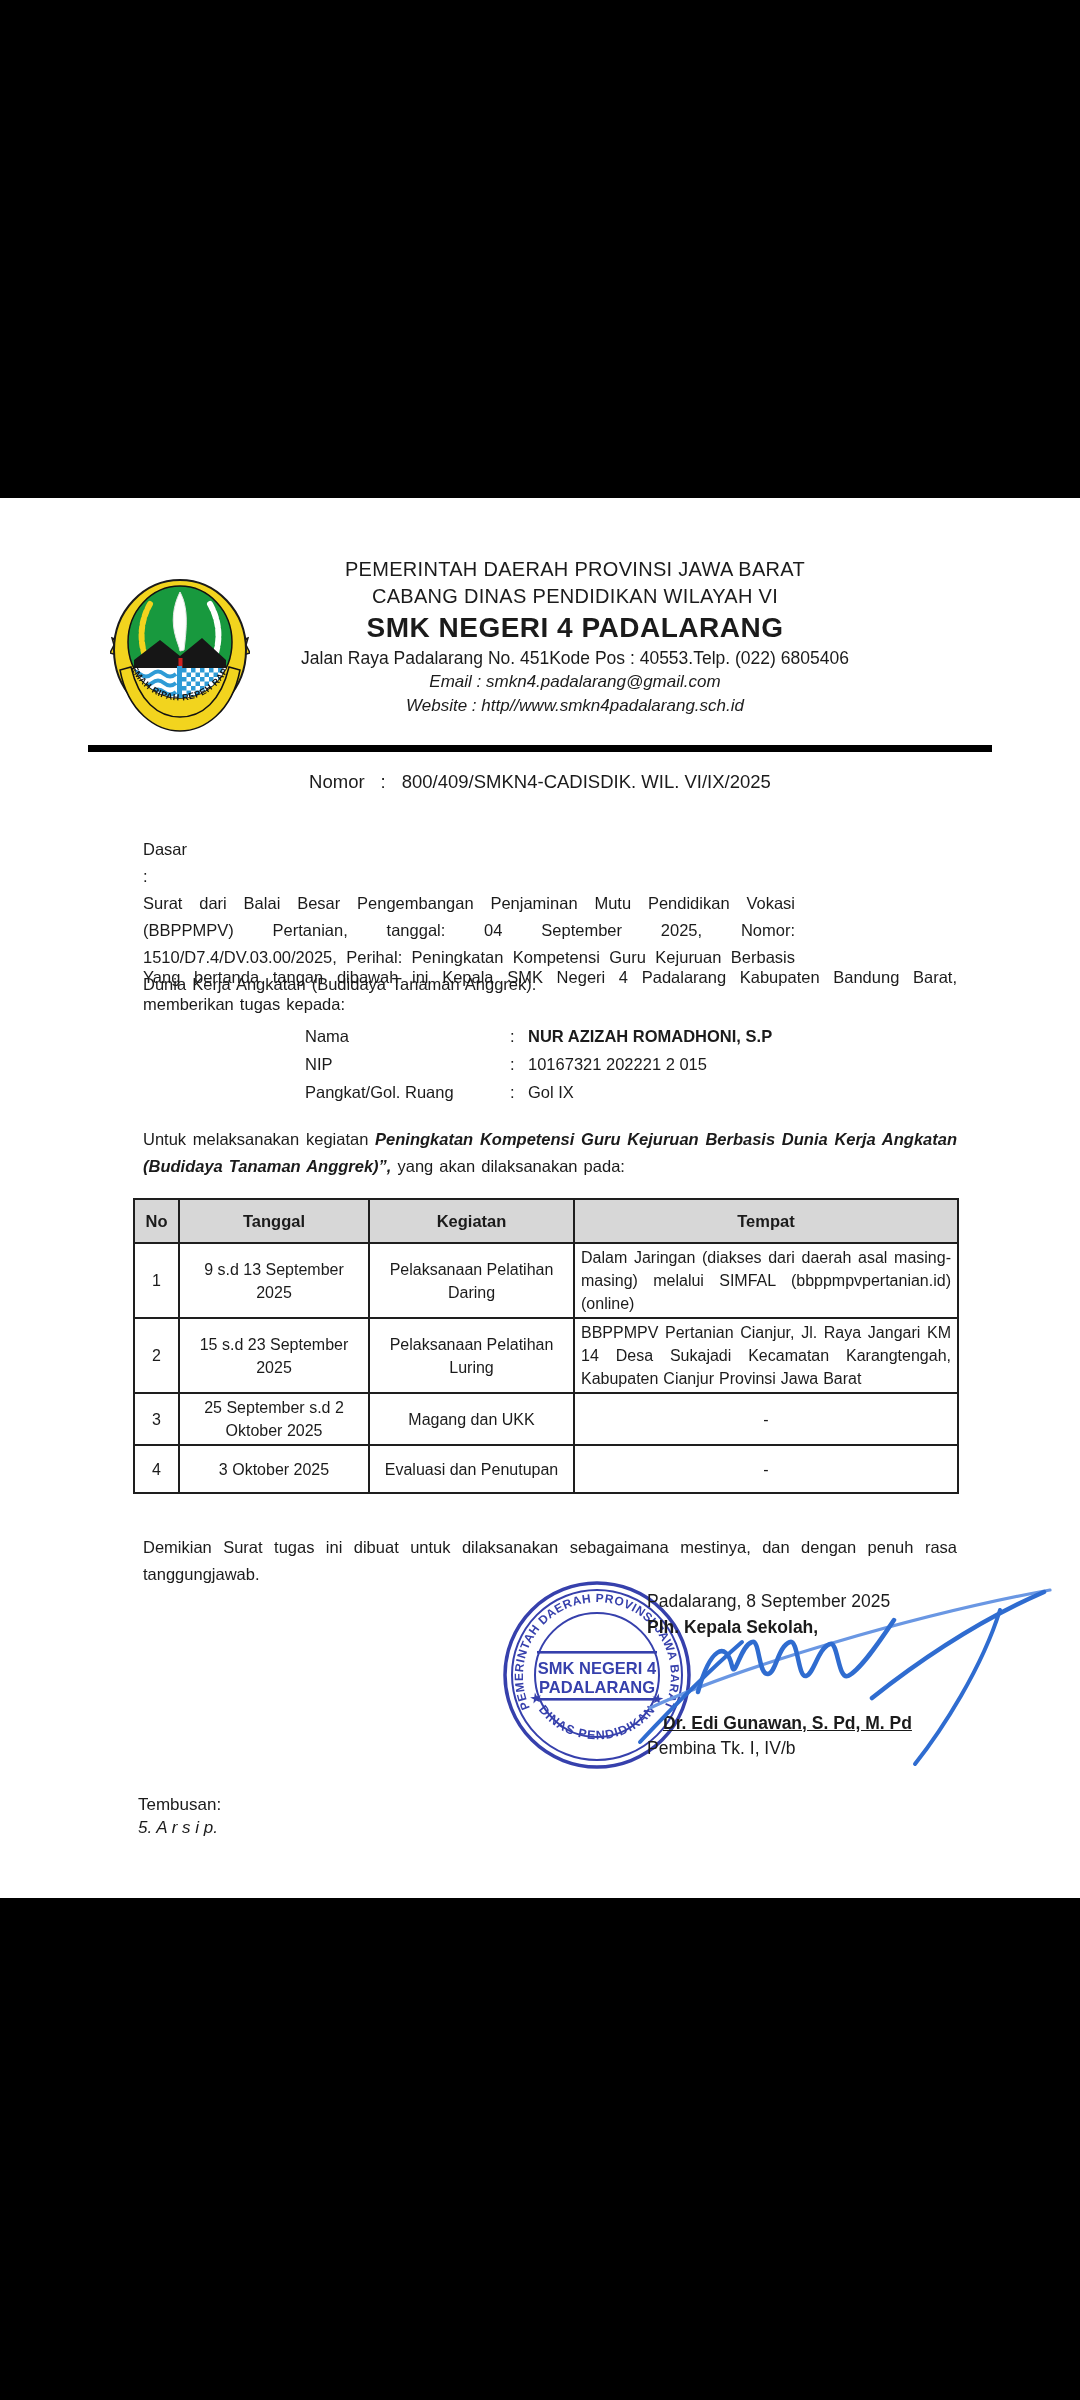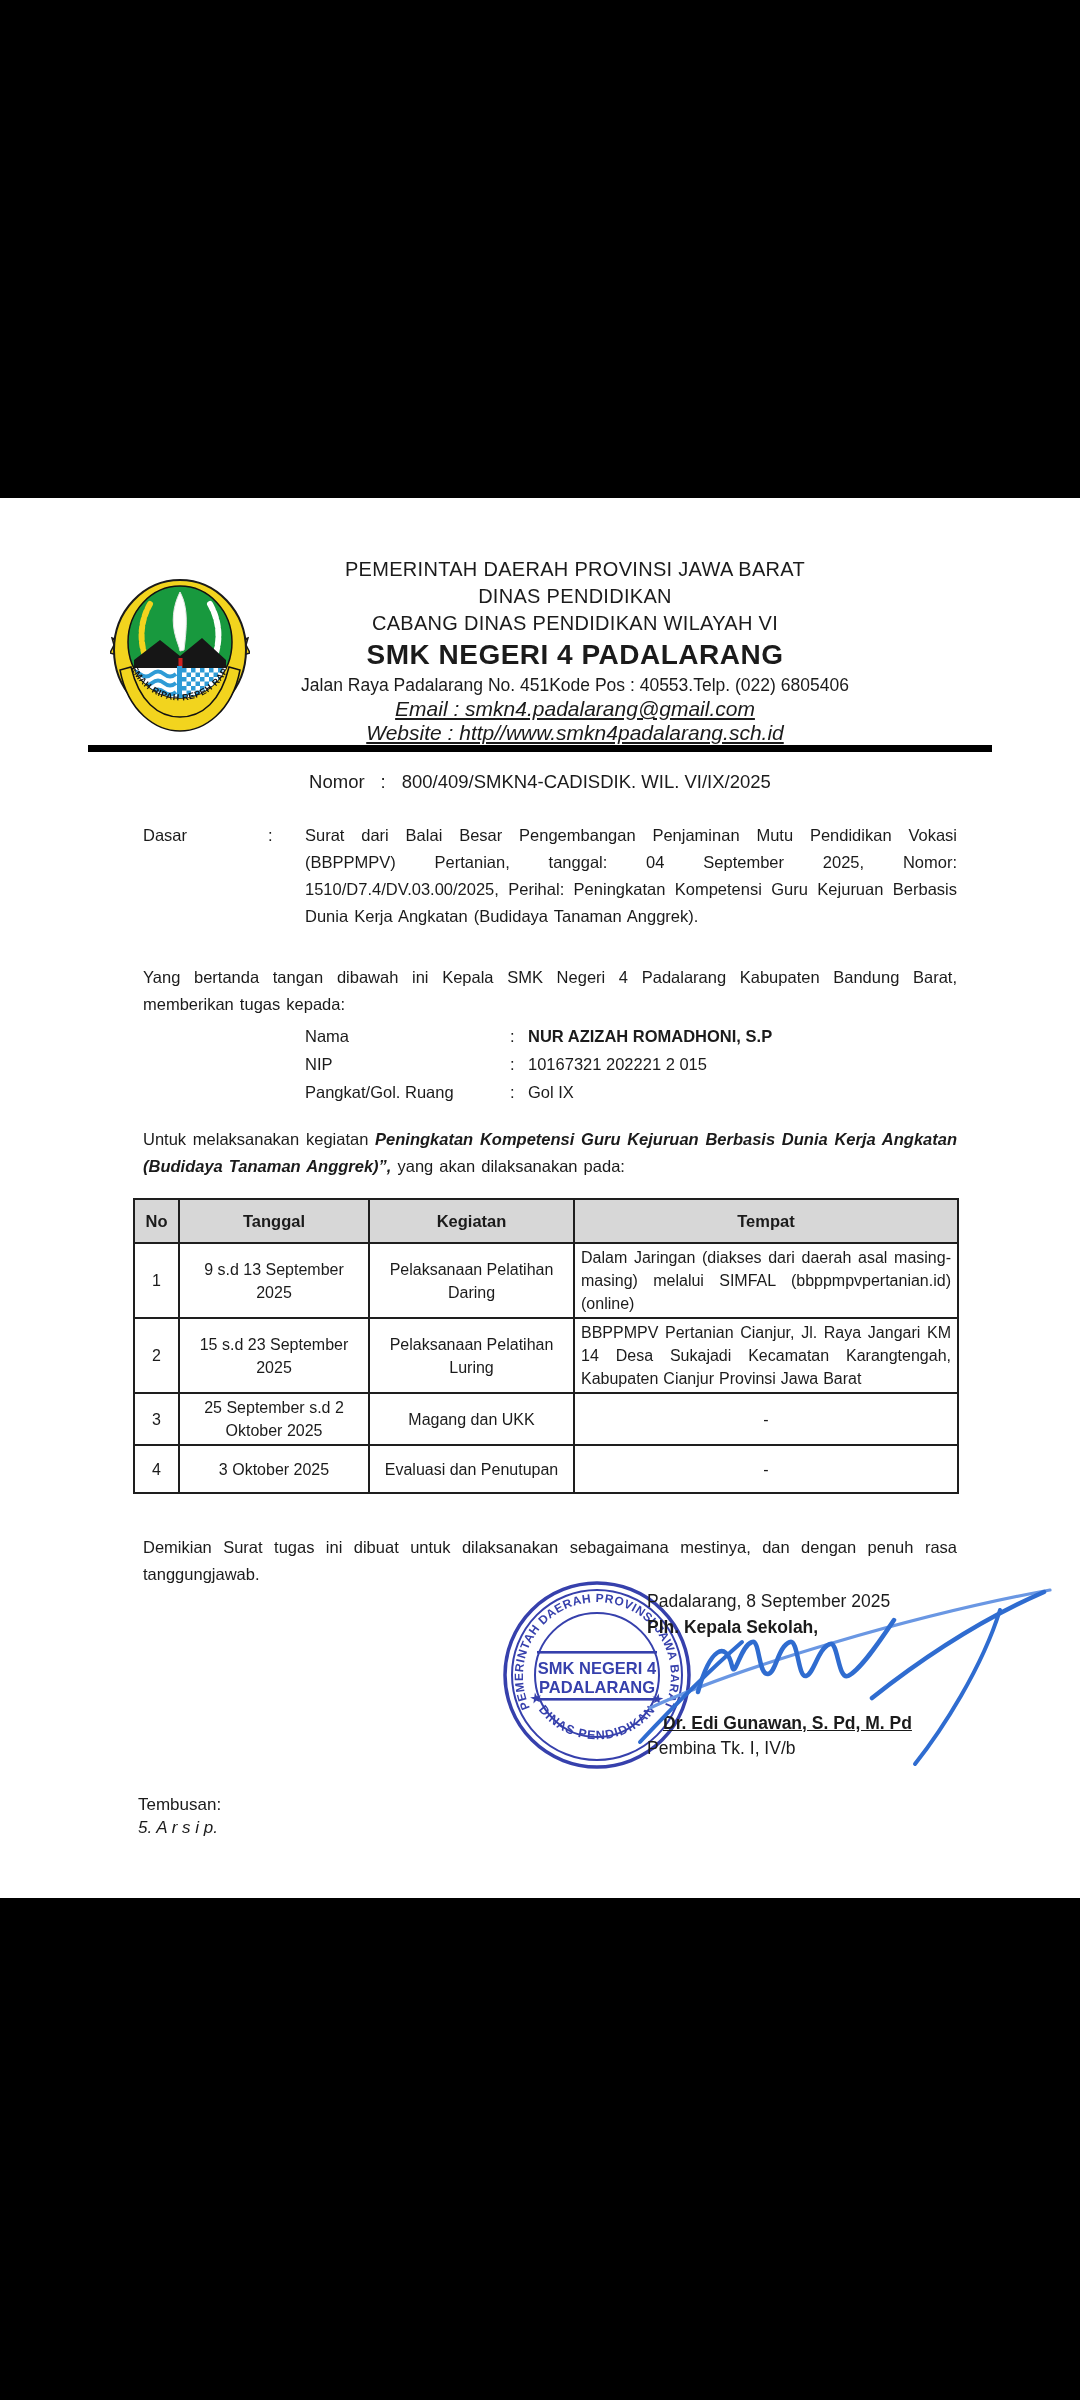--- a/index.html
+++ b/index.html
@@ -6,31 +6,31 @@
   #screen{position:relative;width:1080px;height:2400px;background:#000;overflow:hidden;
           font-family:"Liberation Sans",sans-serif;color:#1b1b1b;}
   .page{position:absolute;left:0;top:498px;width:1080px;height:1400px;background:#ffffff;}
   .abs{position:absolute;}
 
   
   .letterhead{left:150px;top:58px;width:850px;text-align:center;line-height:27px;z-index:2;}
   .lh-line{font-size:20px;letter-spacing:.3px;}
   .lh-school{font-size:28px;font-weight:bold;line-height:36px;letter-spacing:.5px;}
   .lh-addr{font-size:17.5px;line-height:24px;}
-  .lh-italic{font-size:21px;line-height:24px;font-style:italic;text-decoration:underline;}
+  .lh-italic{font-size:17px;line-height:24px;font-style:italic;}
   .head-rule{left:88px;top:247px;width:904px;height:7px;background:#000;}
 
   
   .title-block{left:0;top:264px;width:1080px;text-align:center;}
   .title-main{font-size:20.5px;font-weight:bold;text-decoration:underline;letter-spacing:1.5px;}
   .title-nomor{margin-top:9px;font-size:18.5px;display:flex;justify-content:center;gap:16px;}
 
   
   .para{font-size:16.5px;line-height:27px;text-align:justify;word-spacing:1.5px;}
-  .dasar{left:143px;top:324px;width:814px;display:flex;}
+  .dasar{left:143px;top:338px;width:814px;display:flex;flex-direction:column;}
   .dasar-label{width:125px;flex:none;font-size:16.5px;line-height:27px;}
   .dasar-colon{width:37px;flex:none;font-size:16.5px;line-height:27px;}
   .dasar-text{width:652px;flex:none;}
   .opening{left:143px;top:466px;width:814px;}
   .recipient{left:305px;top:524px;font-size:16.5px;line-height:28px;}
   .rcp-row{display:flex;}
   .rcp-label{width:205px;flex:none;}
   .rcp-colon{width:18px;flex:none;}
   .rcp-value{flex:none;}
   .untuk{left:143px;top:628px;width:814px;}
@@ -96,21 +96,20 @@
         <rect x="67" y="88" width="5" height="36" fill="#2e9bd6"></rect>
       </g>
       <path d="M10,92 C18,134 46,153 70,153 C94,153 122,134 130,92 L119,89 C111,123 92,139 70,139 C48,139 29,123 21,89 Z" fill="#f2d41e" stroke="#111" stroke-width="1.5"></path>
       <text font-size="9" font-weight="bold" fill="#111" letter-spacing="0.5">
         <textPath href="#mottoArc" startOffset="50%" text-anchor="middle">GEMAH RIPAH REPEH RAPIH</textPath>
       </text>
     </svg>
 
     <div class="abs letterhead">
       <div class="lh-line">PEMERINTAH DAERAH PROVINSI JAWA BARAT</div>
-      <div class="lh-line">DINAS PENDIDIKAN</div>
       <div class="lh-line">CABANG DINAS PENDIDIKAN WILAYAH VI</div>
       <div class="lh-school">SMK NEGERI 4 PADALARANG</div>
       <div class="lh-addr">Jalan Raya Padalarang No. 451Kode Pos : 40553.Telp. (022) 6805406</div>
       <div class="lh-italic">Email : smkn4.padalarang@gmail.com</div>
       <div class="lh-italic">Website : http//www.smkn4padalarang.sch.id</div>
     </div>
     <div class="abs head-rule"></div>
 
     <div class="abs title-block">
       <div class="title-nomor">

